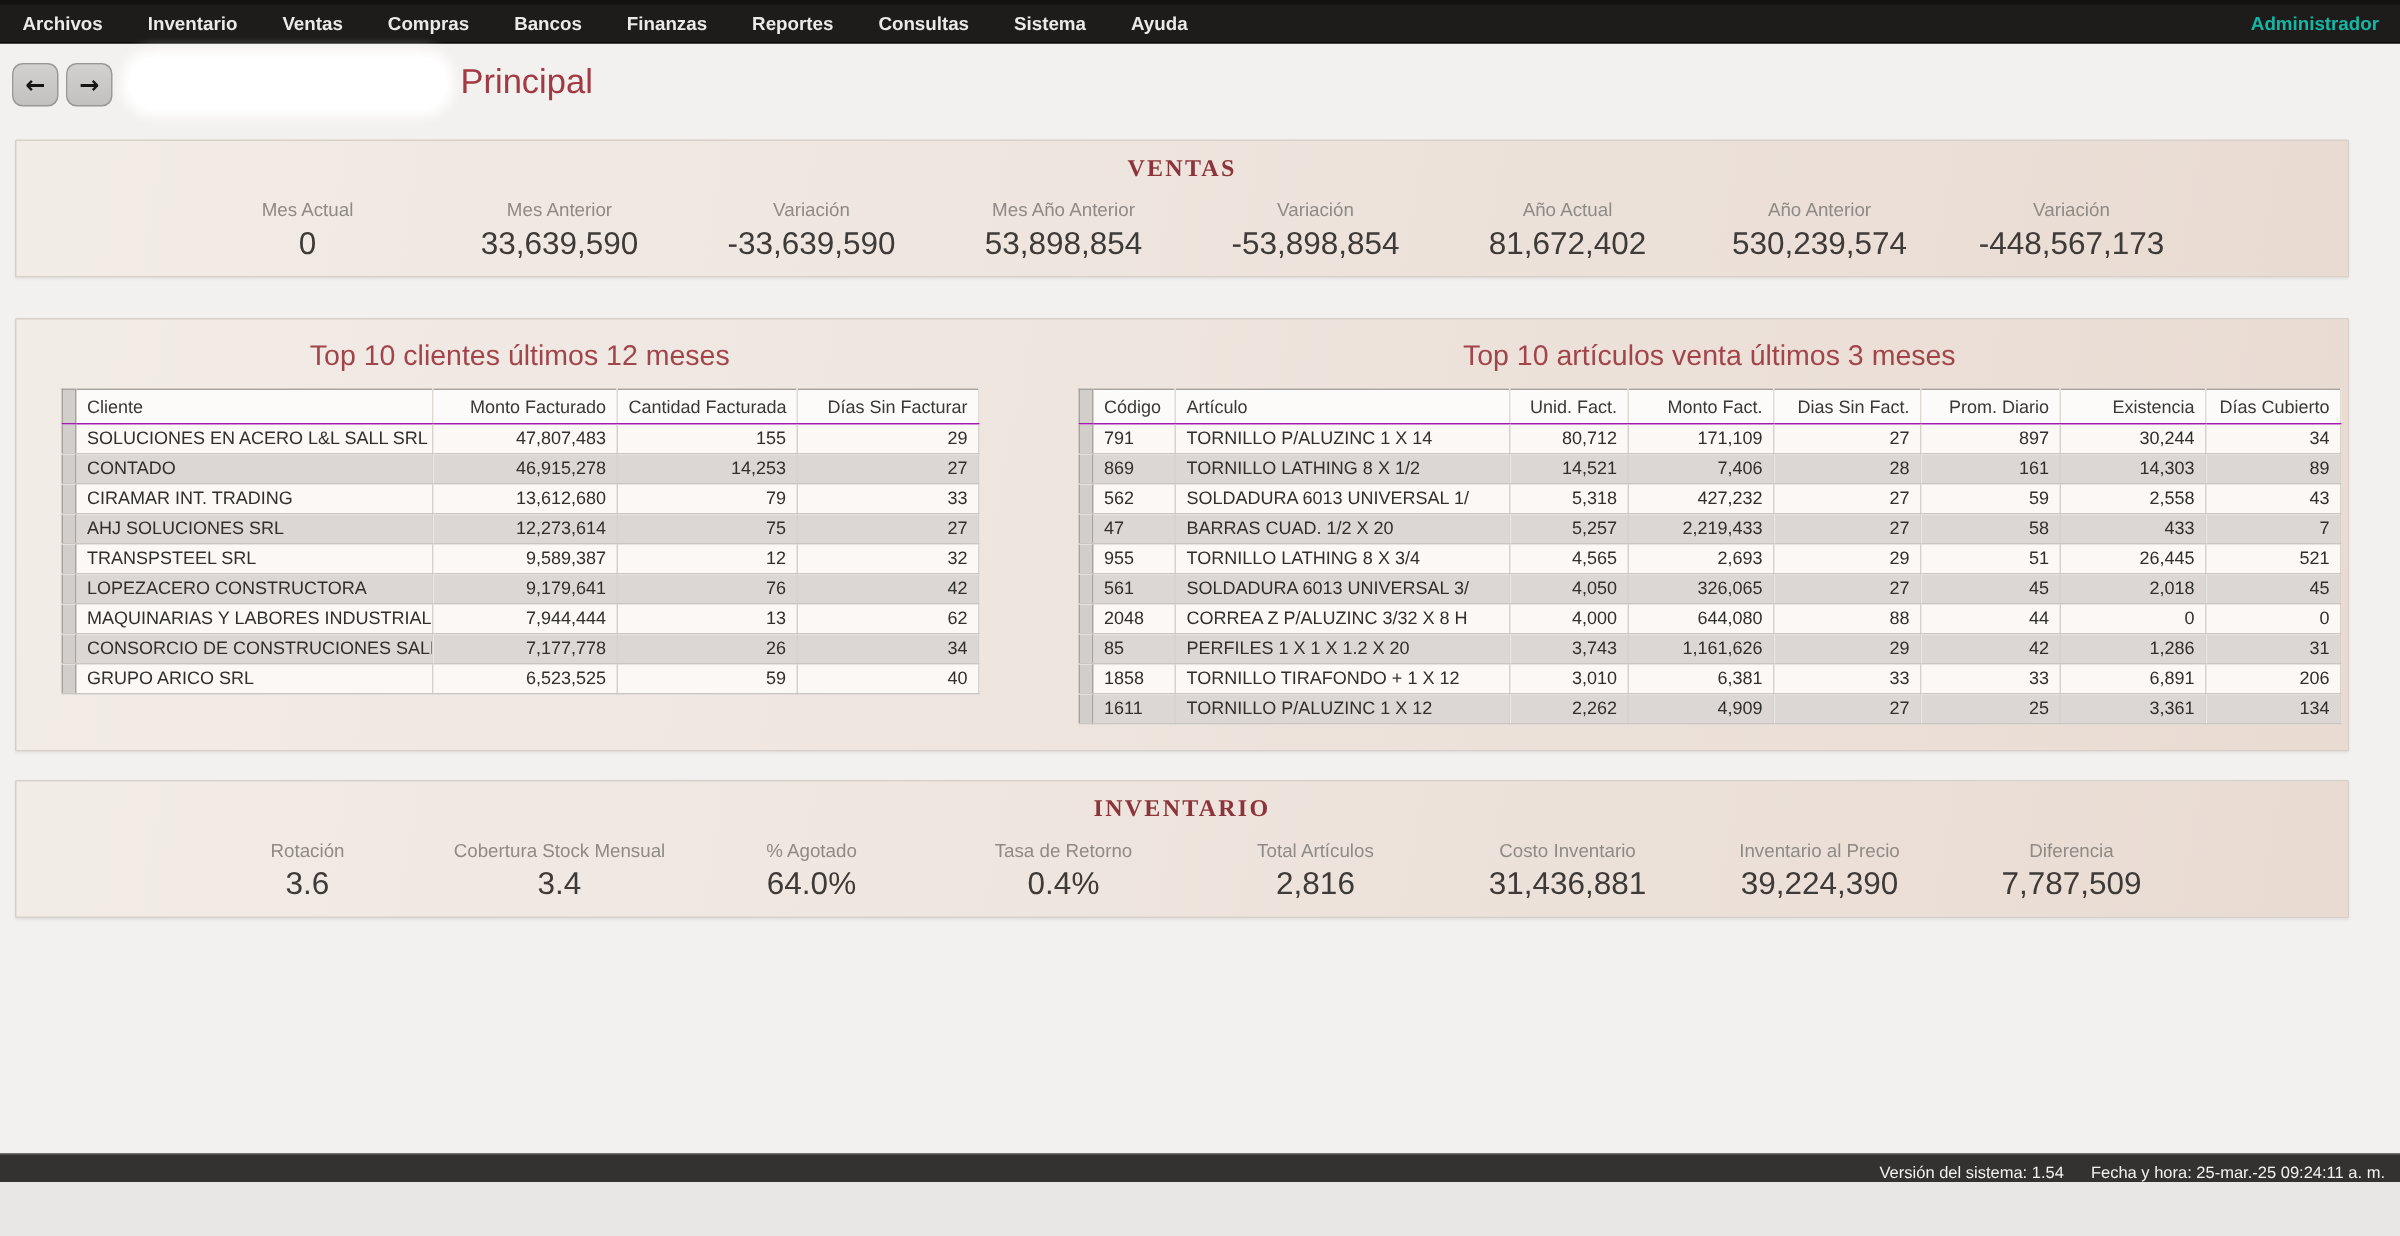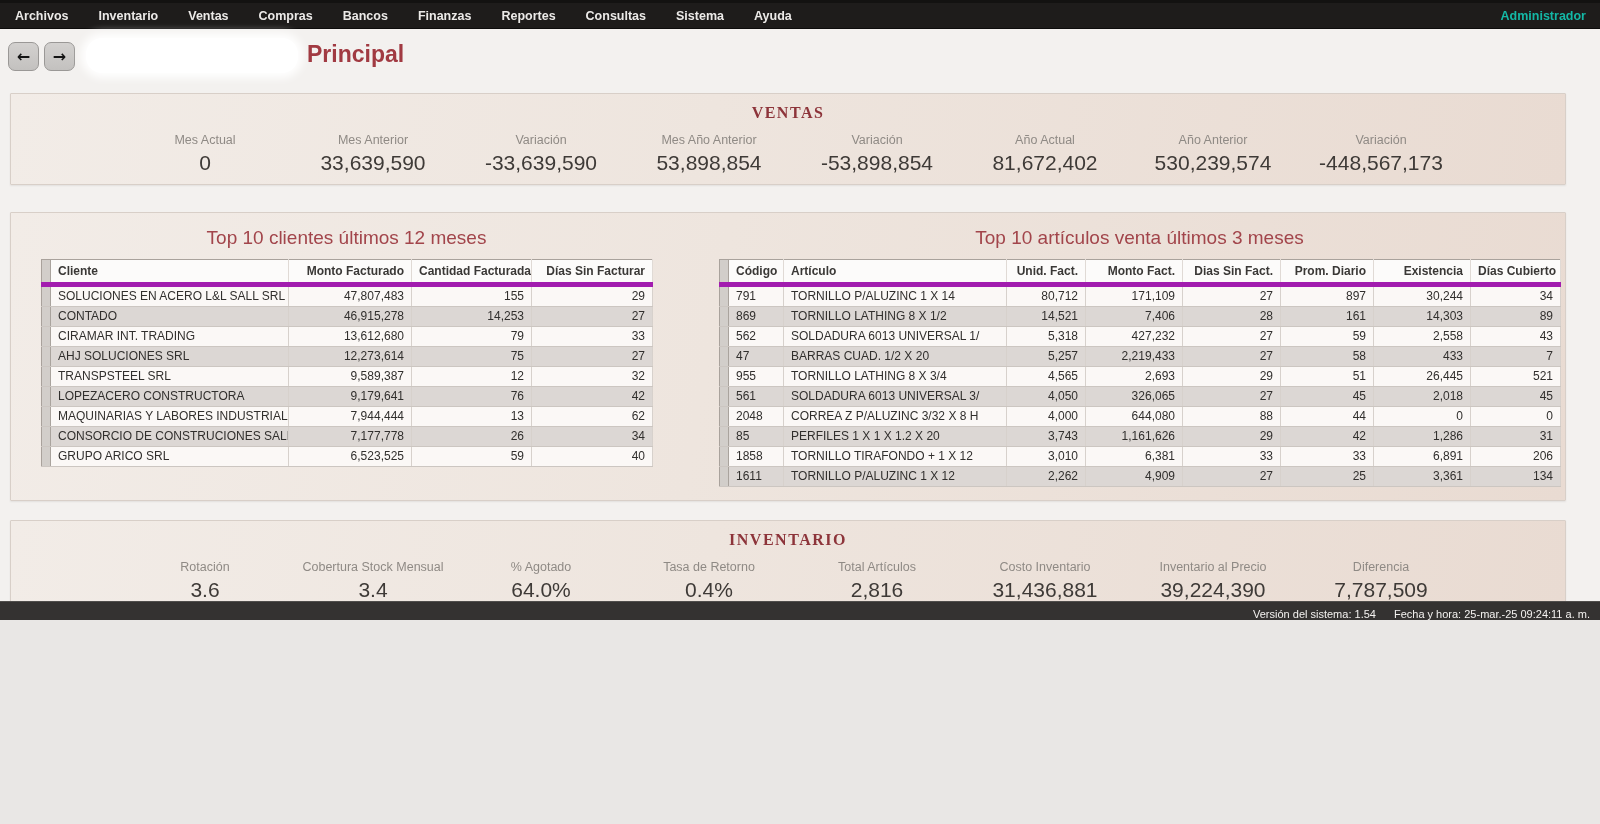--- a/index.html
+++ b/index.html
@@ -1,18 +1,18 @@
 <!DOCTYPE html>
 <html lang="es"><head>
 <meta charset="utf-8">
 <style>
   * { margin:0; padding:0; box-sizing:border-box; }
   html,body { background:#e9e7e5; }
   .screen {
-    position:relative; width:1600px; height:620px; overflow:hidden;
+    position:relative; width:1600px; height:788px; overflow:hidden;
     background:#f3f1ef;
     font-family:"Liberation Sans", sans-serif;
   }
 
   
   .menubar {
     position:absolute; top:0; left:0; right:0; height:29px;
     background:#1e1c1b; border-top:3px solid #131211; border-bottom:1px solid #0d0c0c;
     display:flex; align-items:center; justify-content:space-between;
   }
@@ -34,21 +34,21 @@
     font-family:"DejaVu Sans", sans-serif;
   }
   .navbtn.back { left:8px; } .navbtn.fwd { left:44px; }
   .redacted {
     position:absolute; left:86px; top:9px; width:212px; height:35px;
     background:#ffffff; border-radius:16px;
     box-shadow:0 0 8px 5px rgba(255,255,255,0.95);
   }
   .page-title {
     position:absolute; left:307px; top:12px;
-    font-size:23px; font-weight:700; color:#a13a42;
+    font-size:23px; font-weight:400; color:#a13a42;
   }
 
   
   .panel {
     position:absolute; left:10px; width:1556px;
     border:1px solid #d8cfc8; border-radius:1px;
     background:linear-gradient(100deg,#f2ece7 0%,#eee5de 45%,#e9dbd2 100%);
     box-shadow:0 1px 2px rgba(0,0,0,0.07);
   }
   .panel-ventas { top:93px;  height:92px; }
@@ -72,22 +72,22 @@
   .tbl-block { position:absolute; top:14px; }
   .tbl-block.clientes  { left:30px;  width:611px; }
   .tbl-block.articulos { left:708px; width:841px; }
   .tbl-title { text-align:center; font-size:19px; font-weight:400; color:#a2454b; margin-bottom:10px; white-space:nowrap; }
 
   table.grid {
     width:100%; border-collapse:collapse; table-layout:fixed;
     background:#ffffff; border:1px solid #a9a29c; font-size:12px;
   }
   table.grid th {
-    background:#fcfbfa; font-weight:700; color:#3a3836;
-    padding:4px 7px; border-bottom:5px solid #a21caf; border-right:1px solid #e0dad5;
+    background:#fcfbfa; font-weight:400; color:#3a3836;
+    padding:4px 7px; border-bottom:1px solid #a21caf; border-right:1px solid #e0dad5;
     white-space:nowrap; overflow:hidden;
   }
   table.grid td {
     padding:2px 7px; line-height:15px;
     border-right:1px solid #d7d1cc; border-bottom:1px solid #ccc6c1;
     color:#312f2d; white-space:nowrap; overflow:hidden;
   }
   table.grid tbody tr:nth-child(odd)  td { background:#fbf8f6; }
   table.grid tbody tr:nth-child(even) td { background:#dcd7d4; }
   table.grid .rowhead, table.grid th.rowhead {

